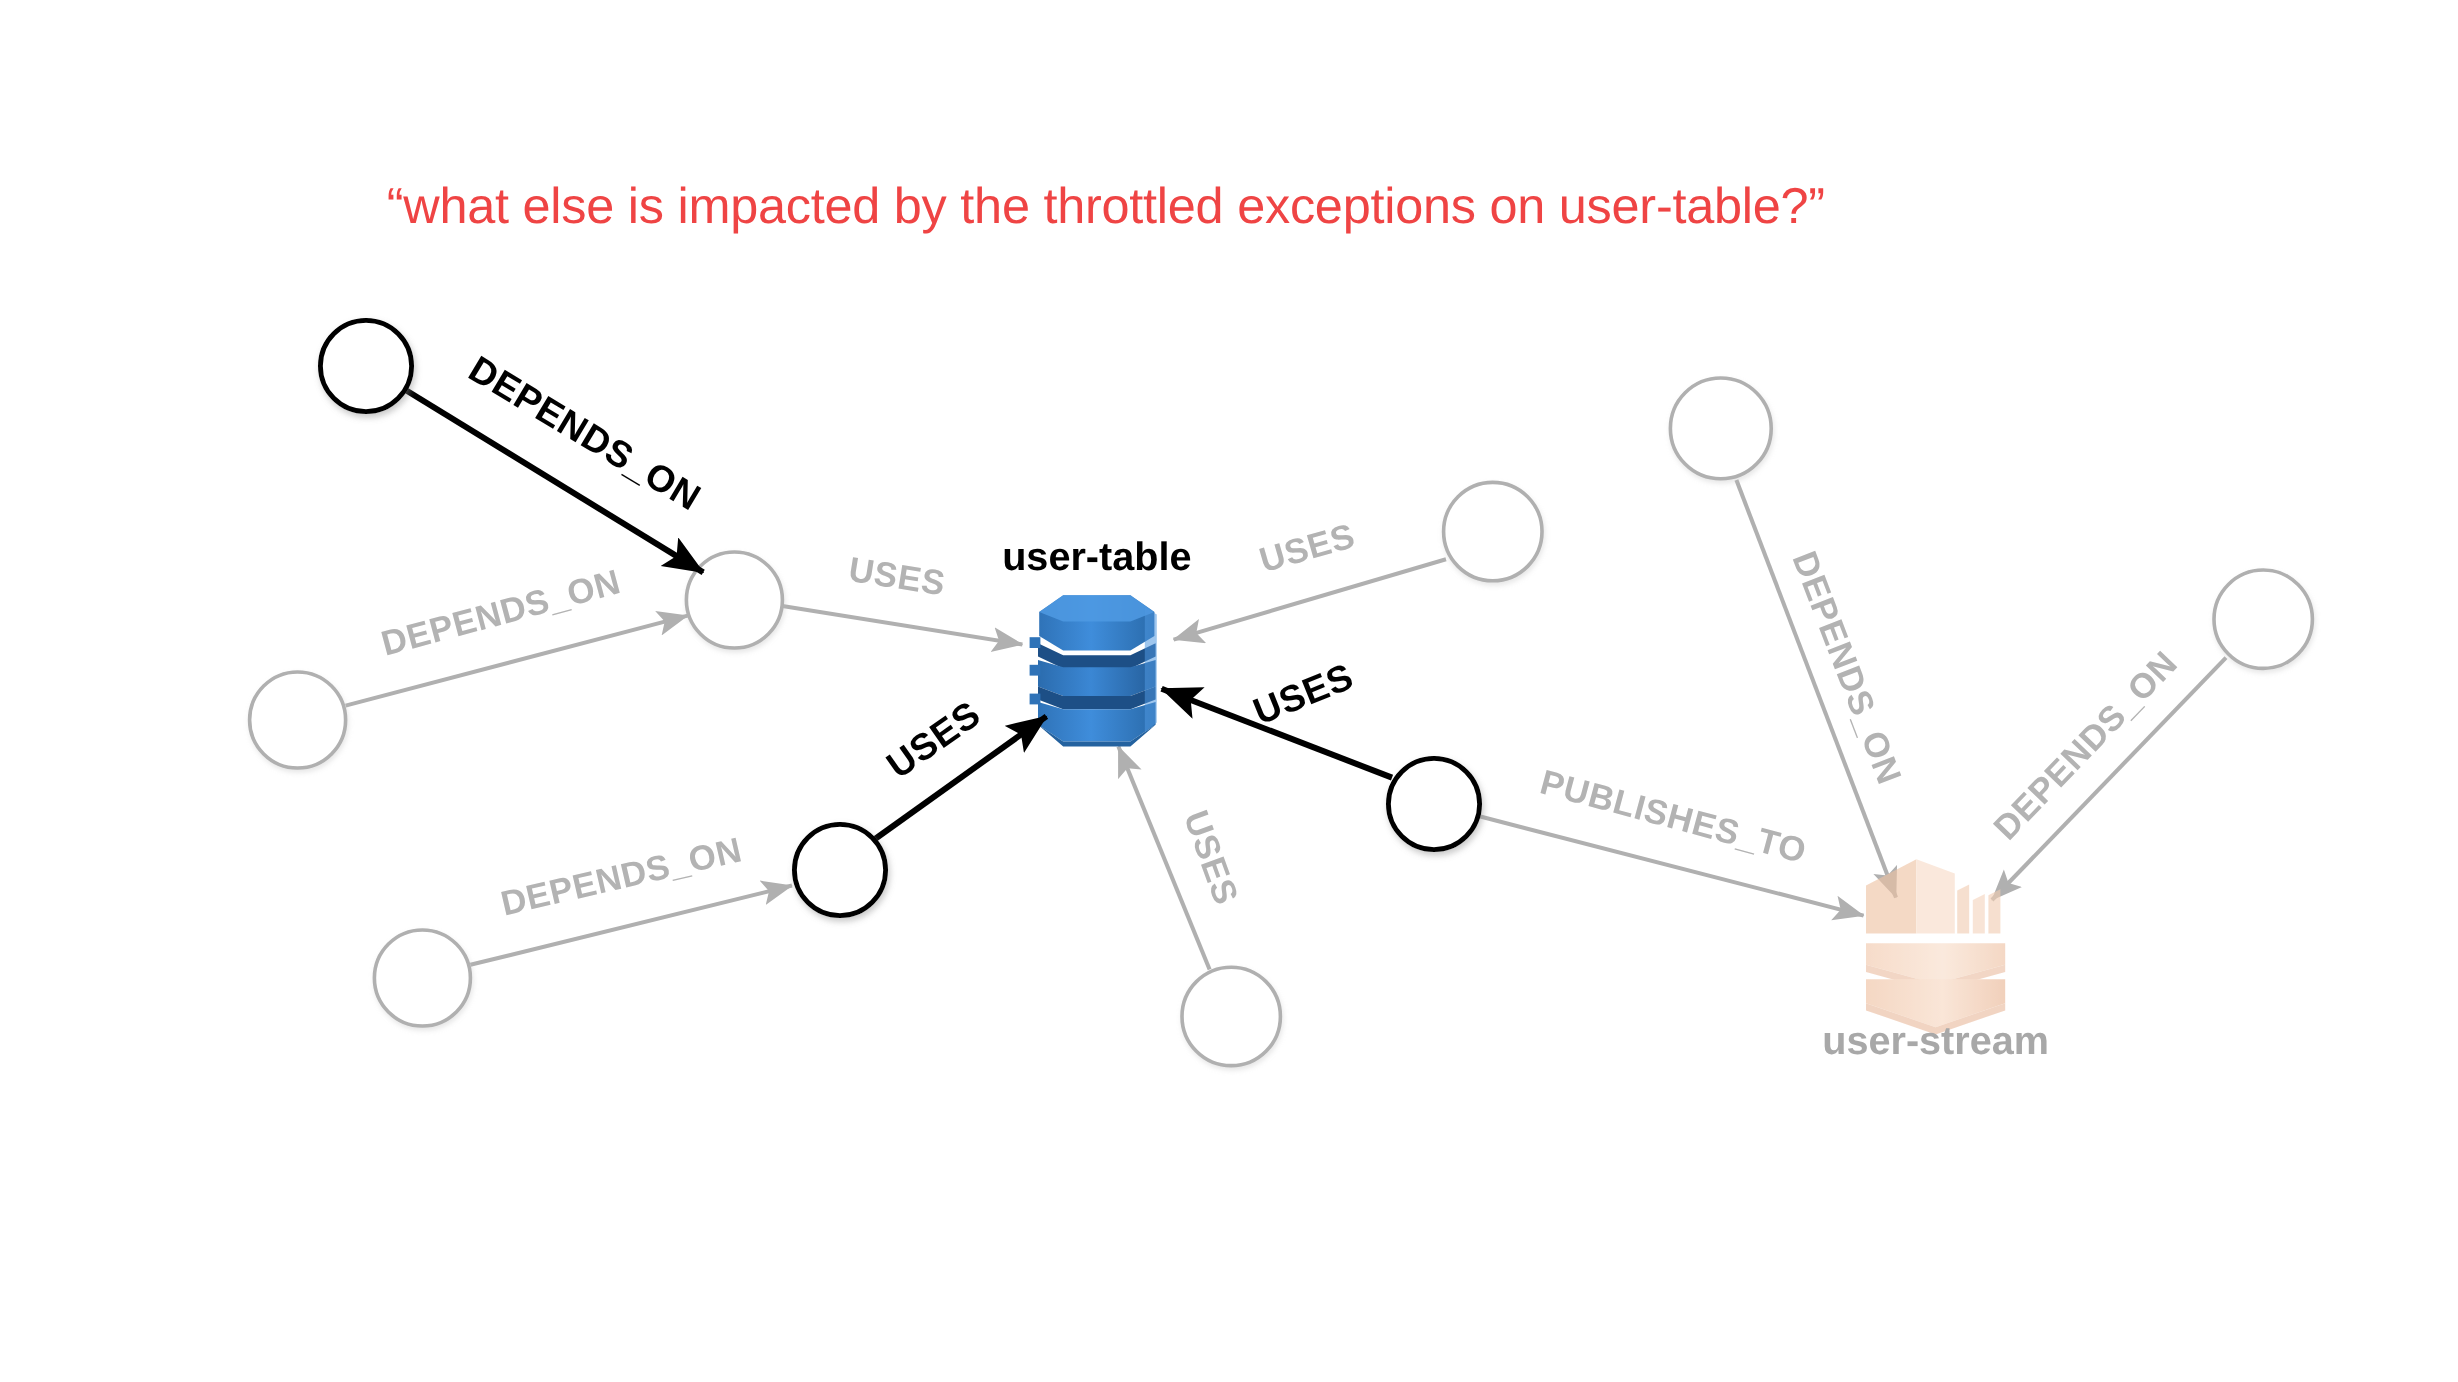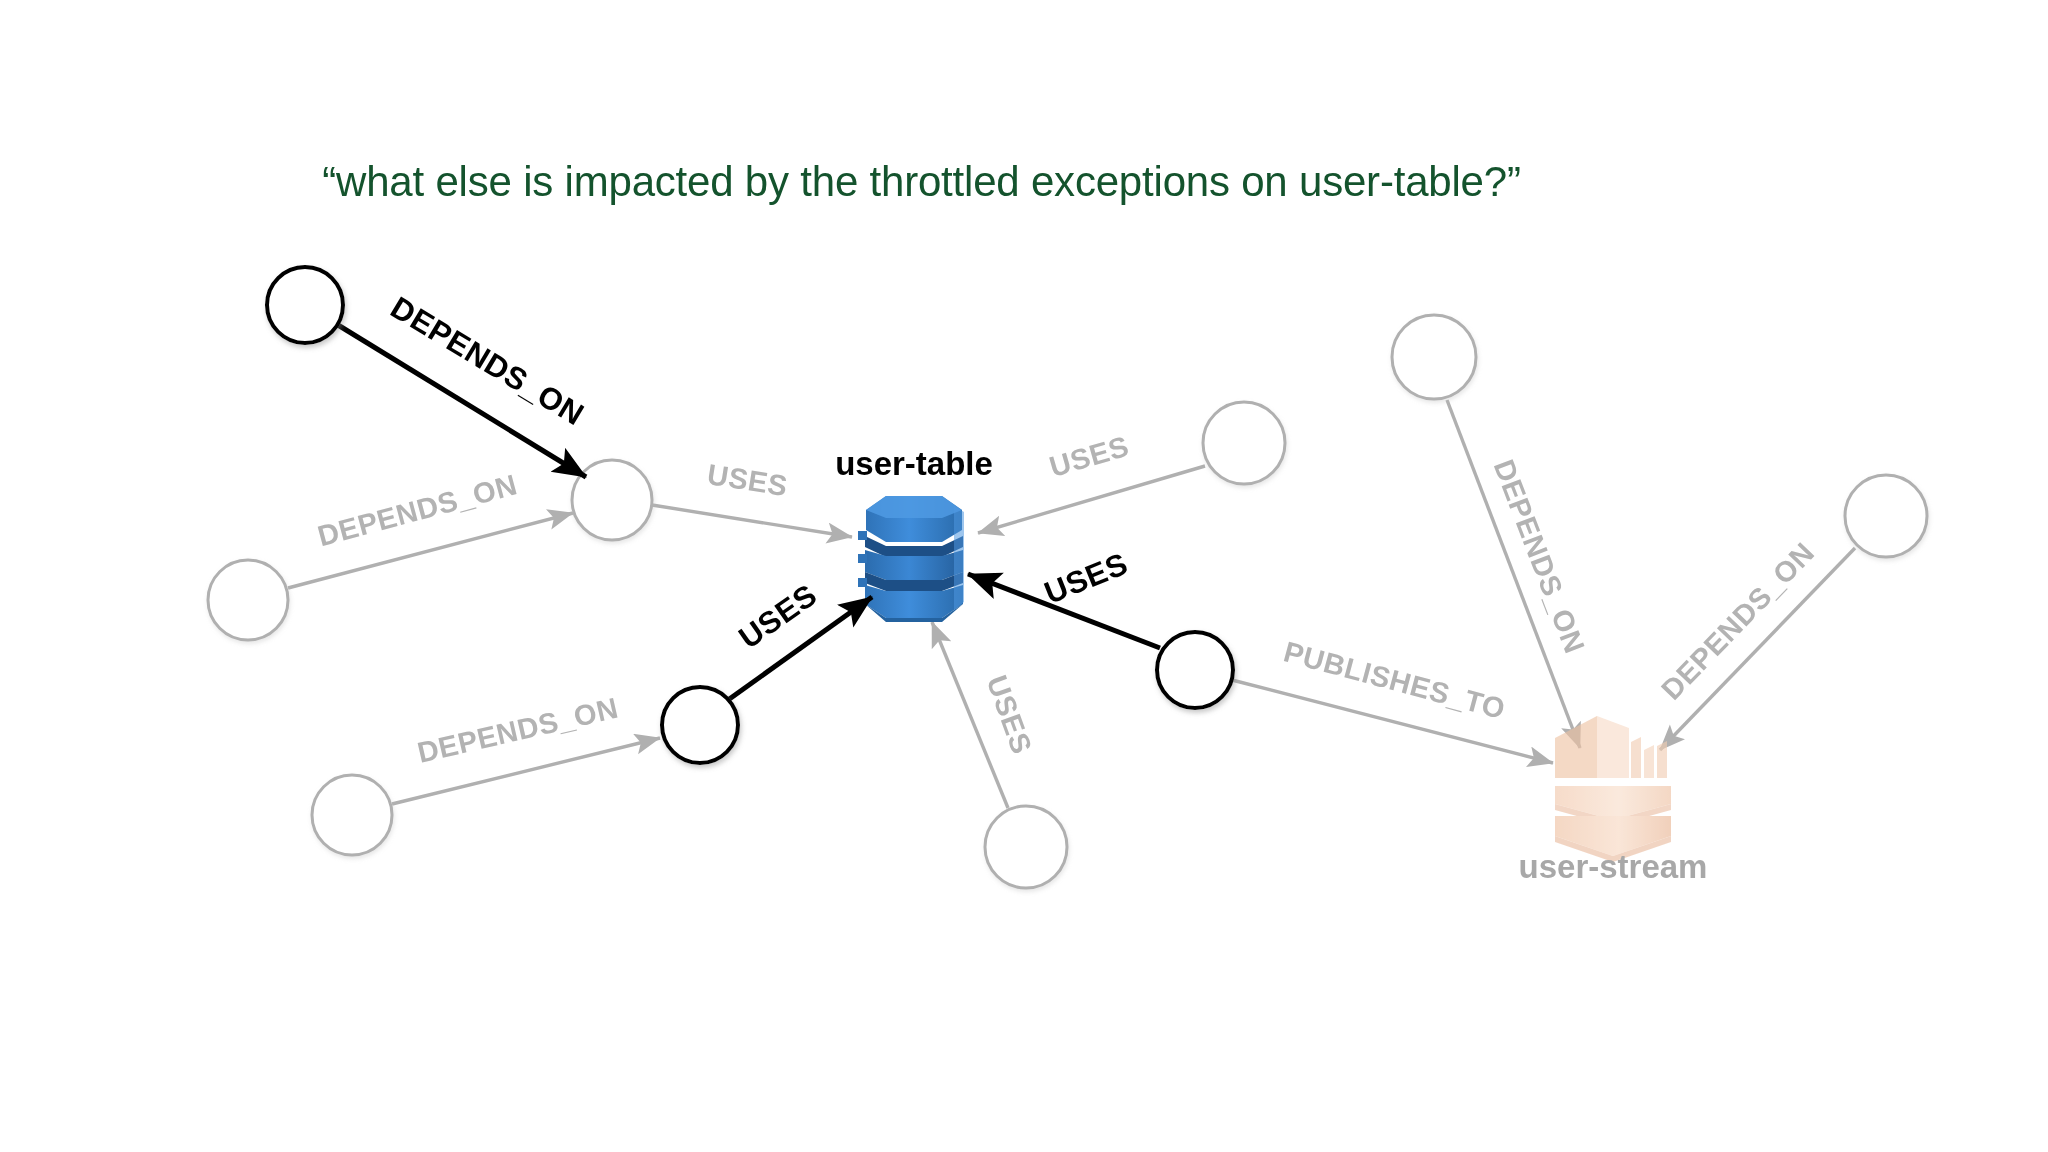--- a/index.html
+++ b/index.html
@@ -11,27 +11,27 @@
     position: relative;
     width: 2048px;
     height: 1152px;
     background: #ffffff;
     overflow: hidden;
     font-family: "Liberation Sans", sans-serif;
   }
   #title {
     position: absolute;
     left: 0;
-    top: 158px;
+    top: 148px;
     width: 1843px;
     text-align: center;
     font-family: "Liberation Sans", sans-serif;
     font-size: 42px;
     font-weight: 400;
-    color: #14532d;
+    color: #ef4444;
     letter-spacing: -0.2px;
     white-space: nowrap;
   }
   #graph {
     position: absolute;
     left: 0;
     top: 0;
     width: 2048px;
     height: 1152px;
   }

